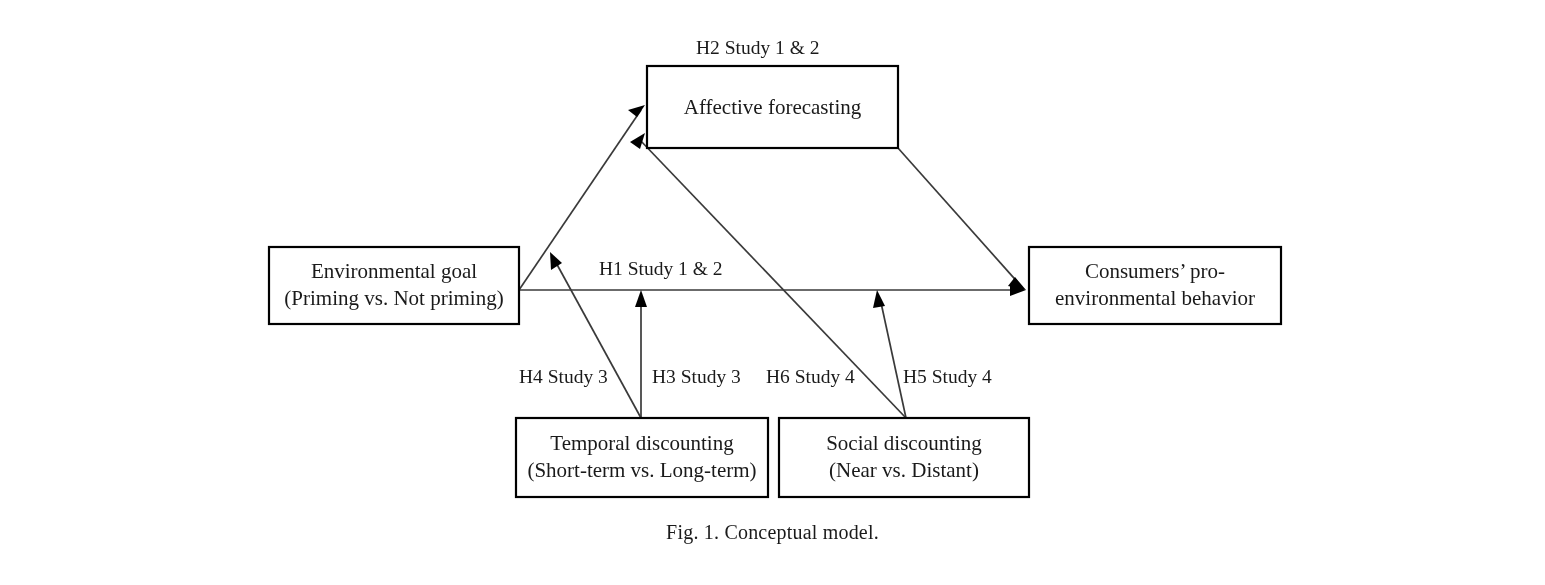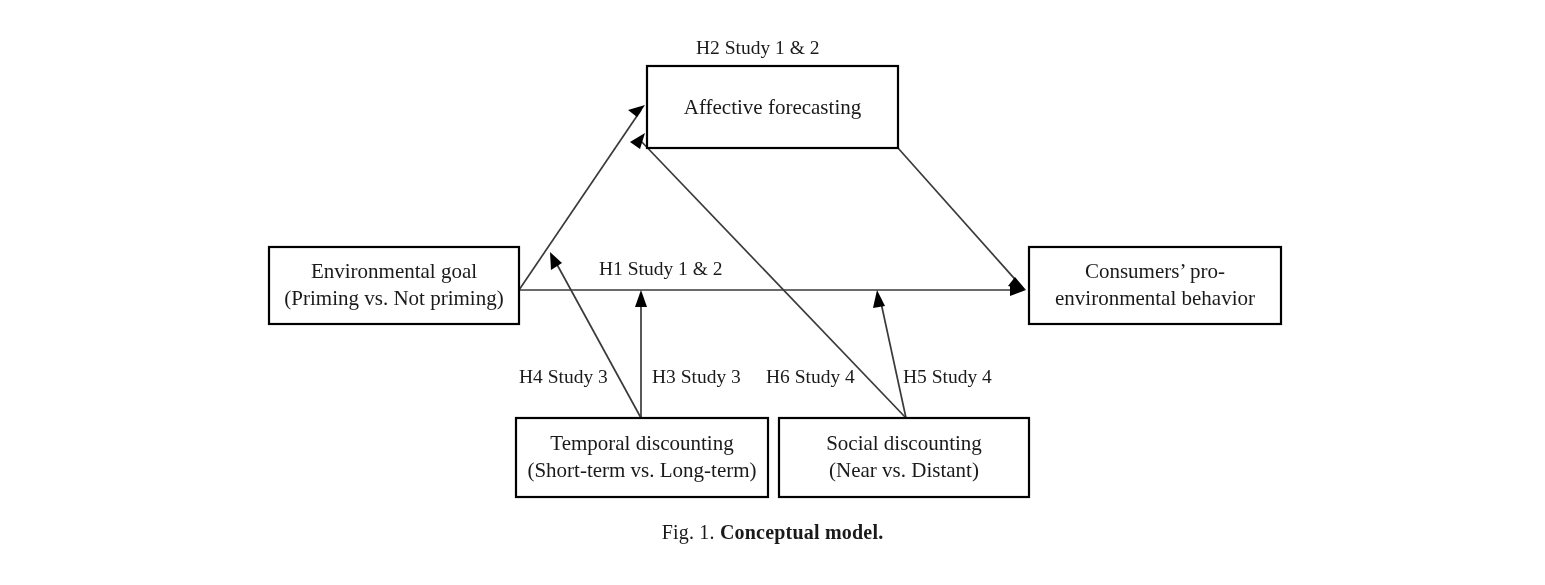--- a/index.html
+++ b/index.html
@@ -59,21 +59,21 @@
     top: 521px;
     text-align: center;
     font-size: 20px;
     color: #1a1a1a;
     letter-spacing: .2px;
   }
   .caption .cap-label {
     font-weight: normal;
   }
   .caption .cap-text {
-    font-weight: bold;
+    font-weight: normal;
   }
 </style>
 </head>
 <body>
 
 <div id="figure-root">
 
   <svg class="diagram" viewBox="0 0 1545 585">
 
     <g>

